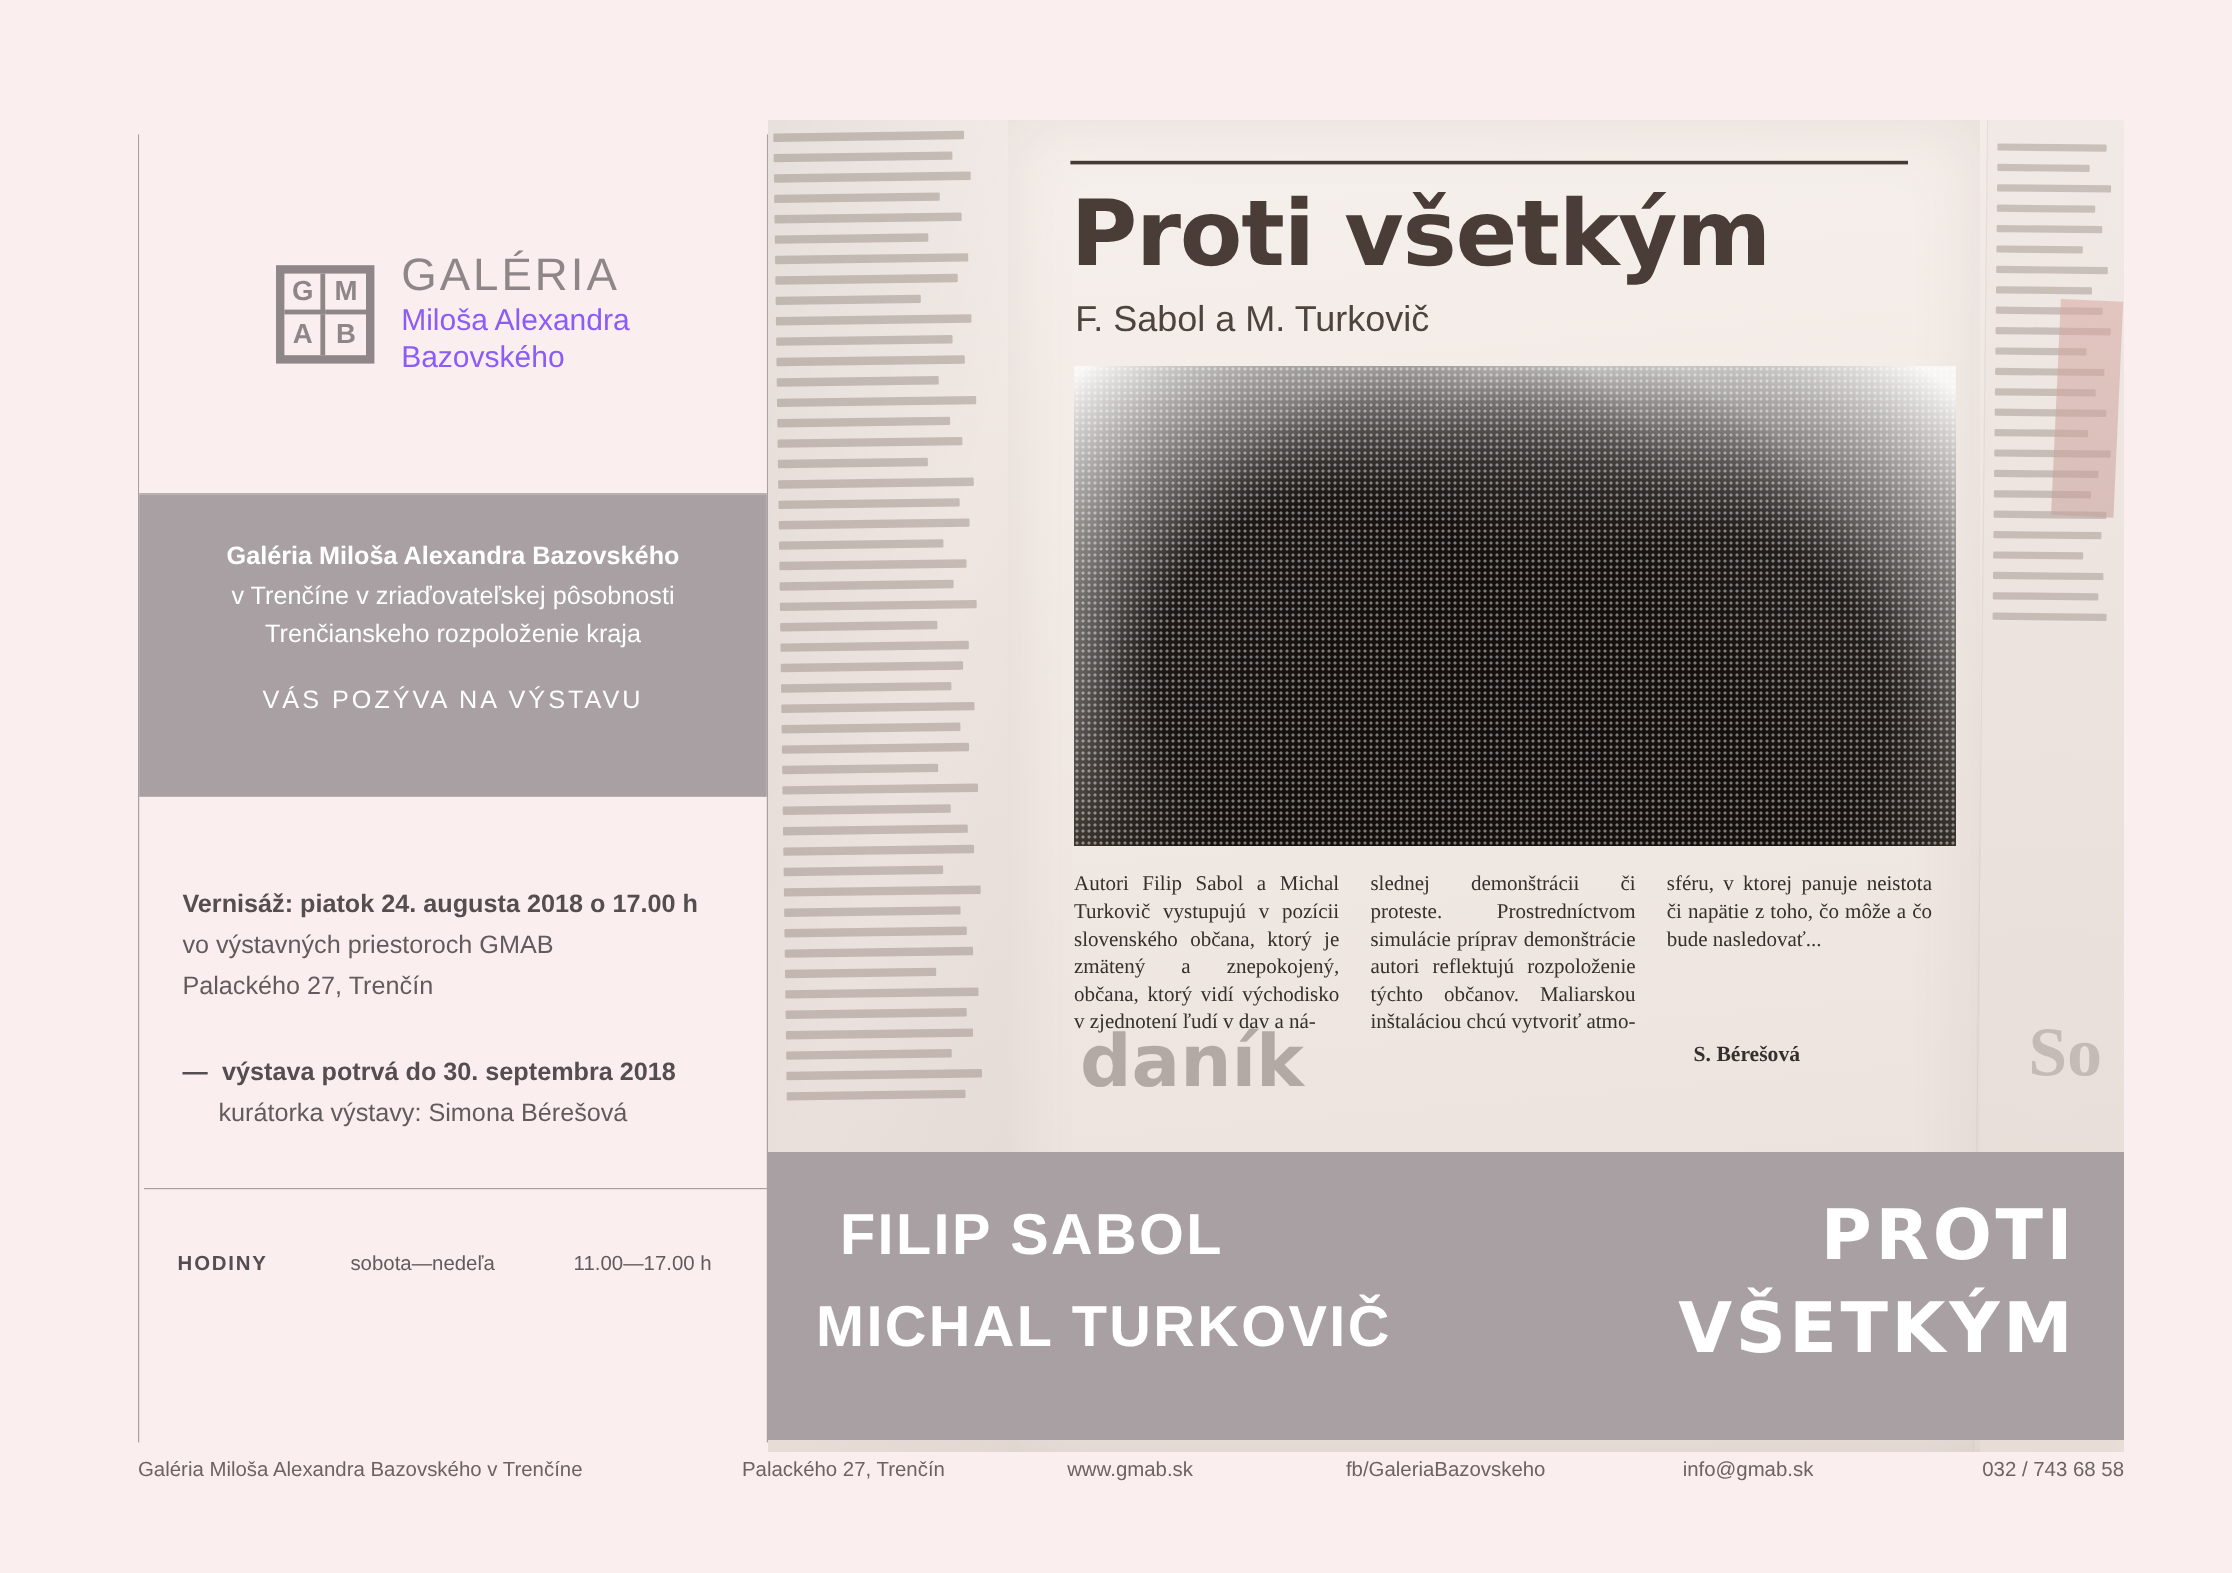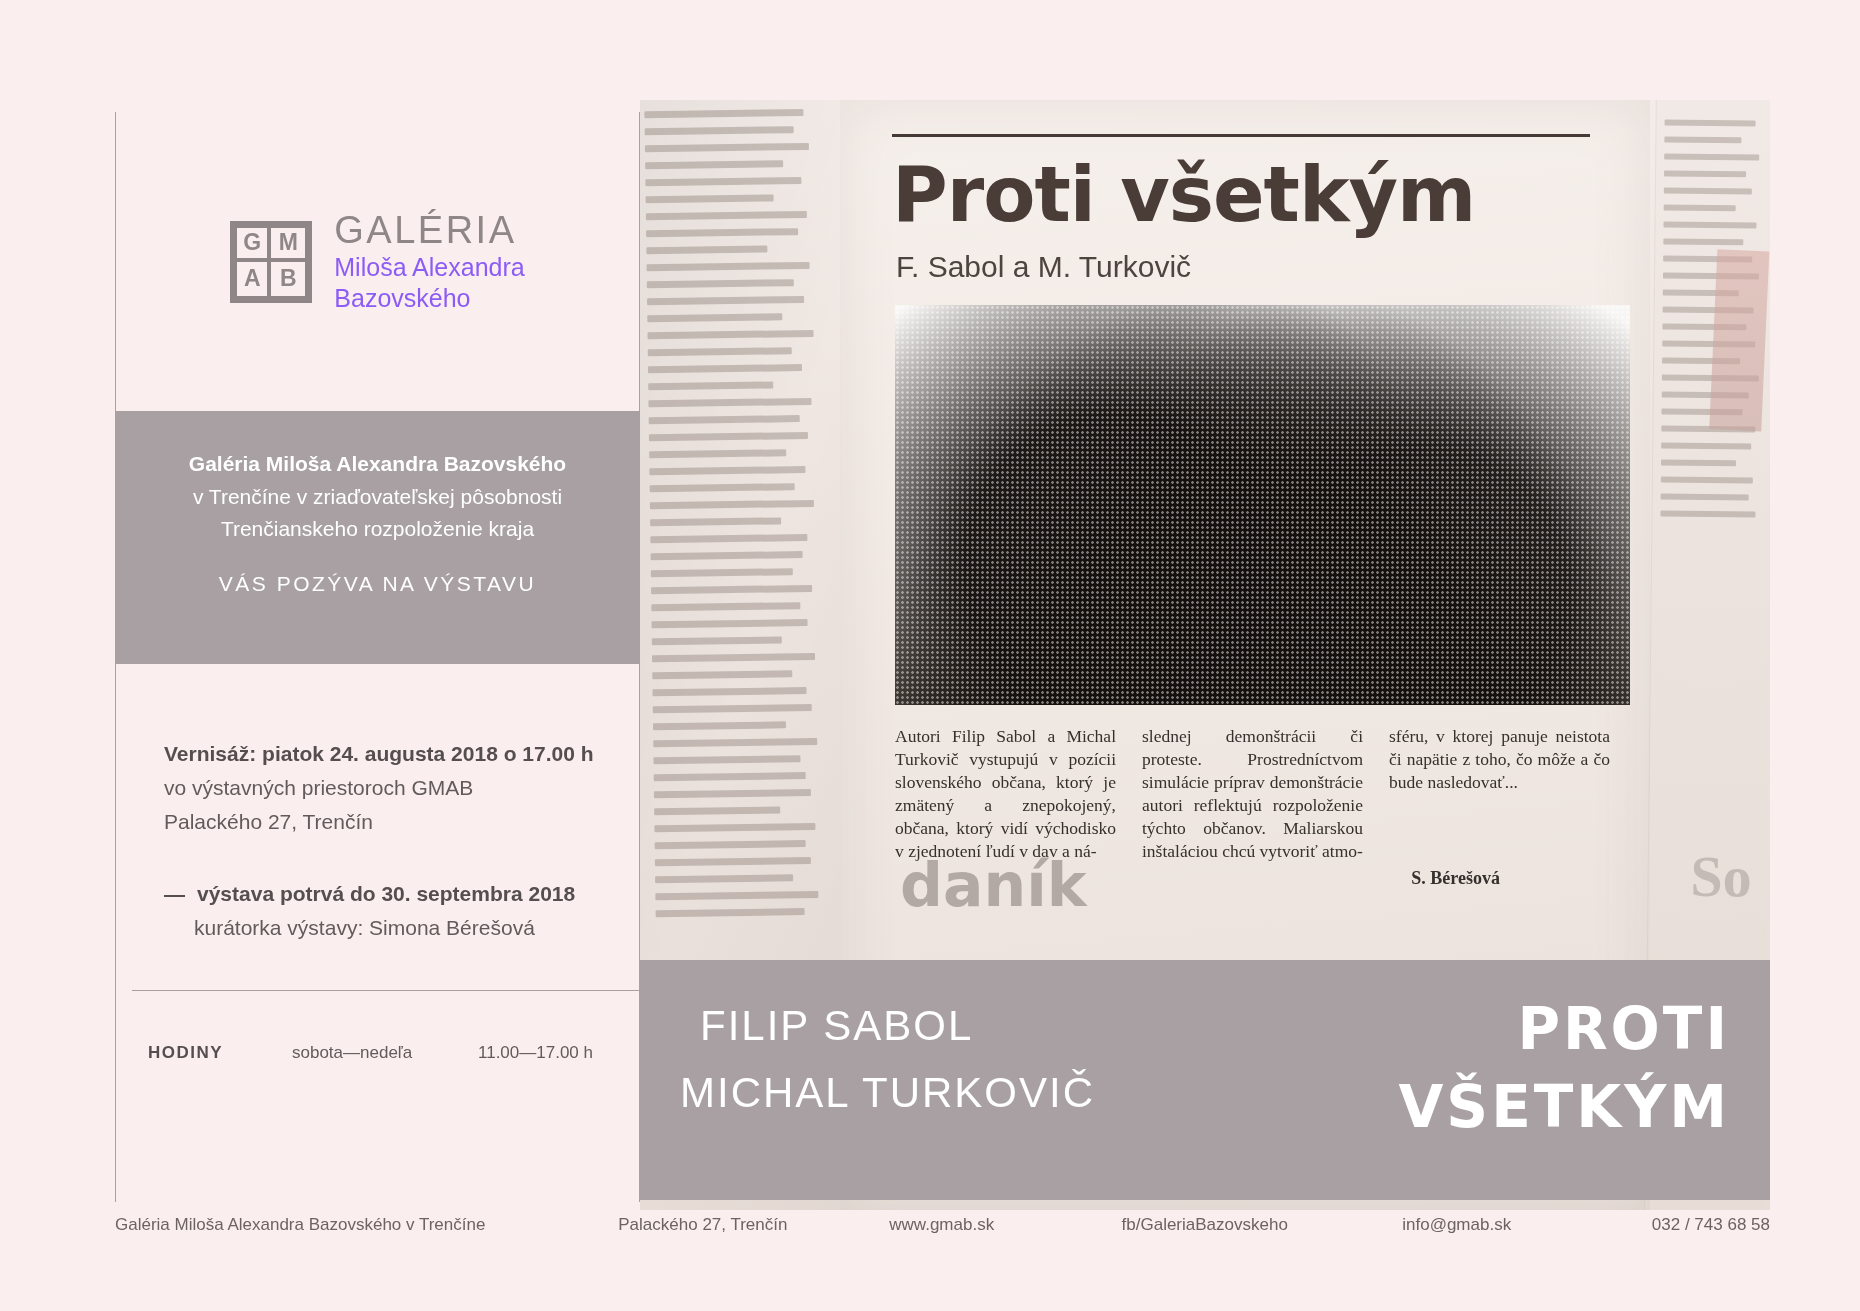--- a/index.html
+++ b/index.html
@@ -169,21 +169,21 @@
     text-align: center;
     padding-top: 36px;
   }
   .invite .strong { font-size: 21px; font-weight: bold; line-height: 1.55; }
   .invite .reg { font-size: 21px; line-height: 1.55; }
   .invite .pozyva {
     margin-top: 26px; font-size: 21px; letter-spacing: 2.5px;
   }
 
   .details {
-    position: absolute; left: 16px; top: 552px; width: 100%; height: 327px;
+    position: absolute; left: 4px; top: 552px; width: 100%; height: 327px;
     border-bottom: 1px solid #a9a0a0;
     padding: 78px 0 0 32px;
     color: #635b5b;
   }
   .details .d1 { font-size: 21px; font-weight: bold; color: #554e4e; }
   .details .d2, .details .d3 { font-size: 21px; margin-top: 10px; }
   .details .d4 { font-size: 21px; font-weight: bold; margin-top: 48px; color: #554e4e; }
   .details .d4 .dash { margin-right: 12px; }
   .details .d5 { font-size: 21px; margin-top: 10px; margin-left: 30px; }
 
@@ -200,22 +200,22 @@
 
   
   .band {
     position: absolute; left: 640px; top: 960px;
     width: 1130px; height: 240px;
     background: #a8a0a3;
     color: #fff;
   }
   .band .names {
     position: absolute; left: 60px; top: 32px;
-    font-size: 42px; letter-spacing: 2px; line-height: 1.6;
-    font-weight: normal;
+    font-size: 48px; letter-spacing: 2px; line-height: 1.6;
+    font-weight: bold;
   }
   .band .names .n2 { margin-left: -20px; }
   .band .bigtitle {
     position: absolute; right: 40px; top: 30px;
     text-align: right;
     font-size: 58px; font-weight: bold; letter-spacing: 3px; line-height: 1.35;
     font-family: "DejaVu Sans", sans-serif;
   }
 
   

